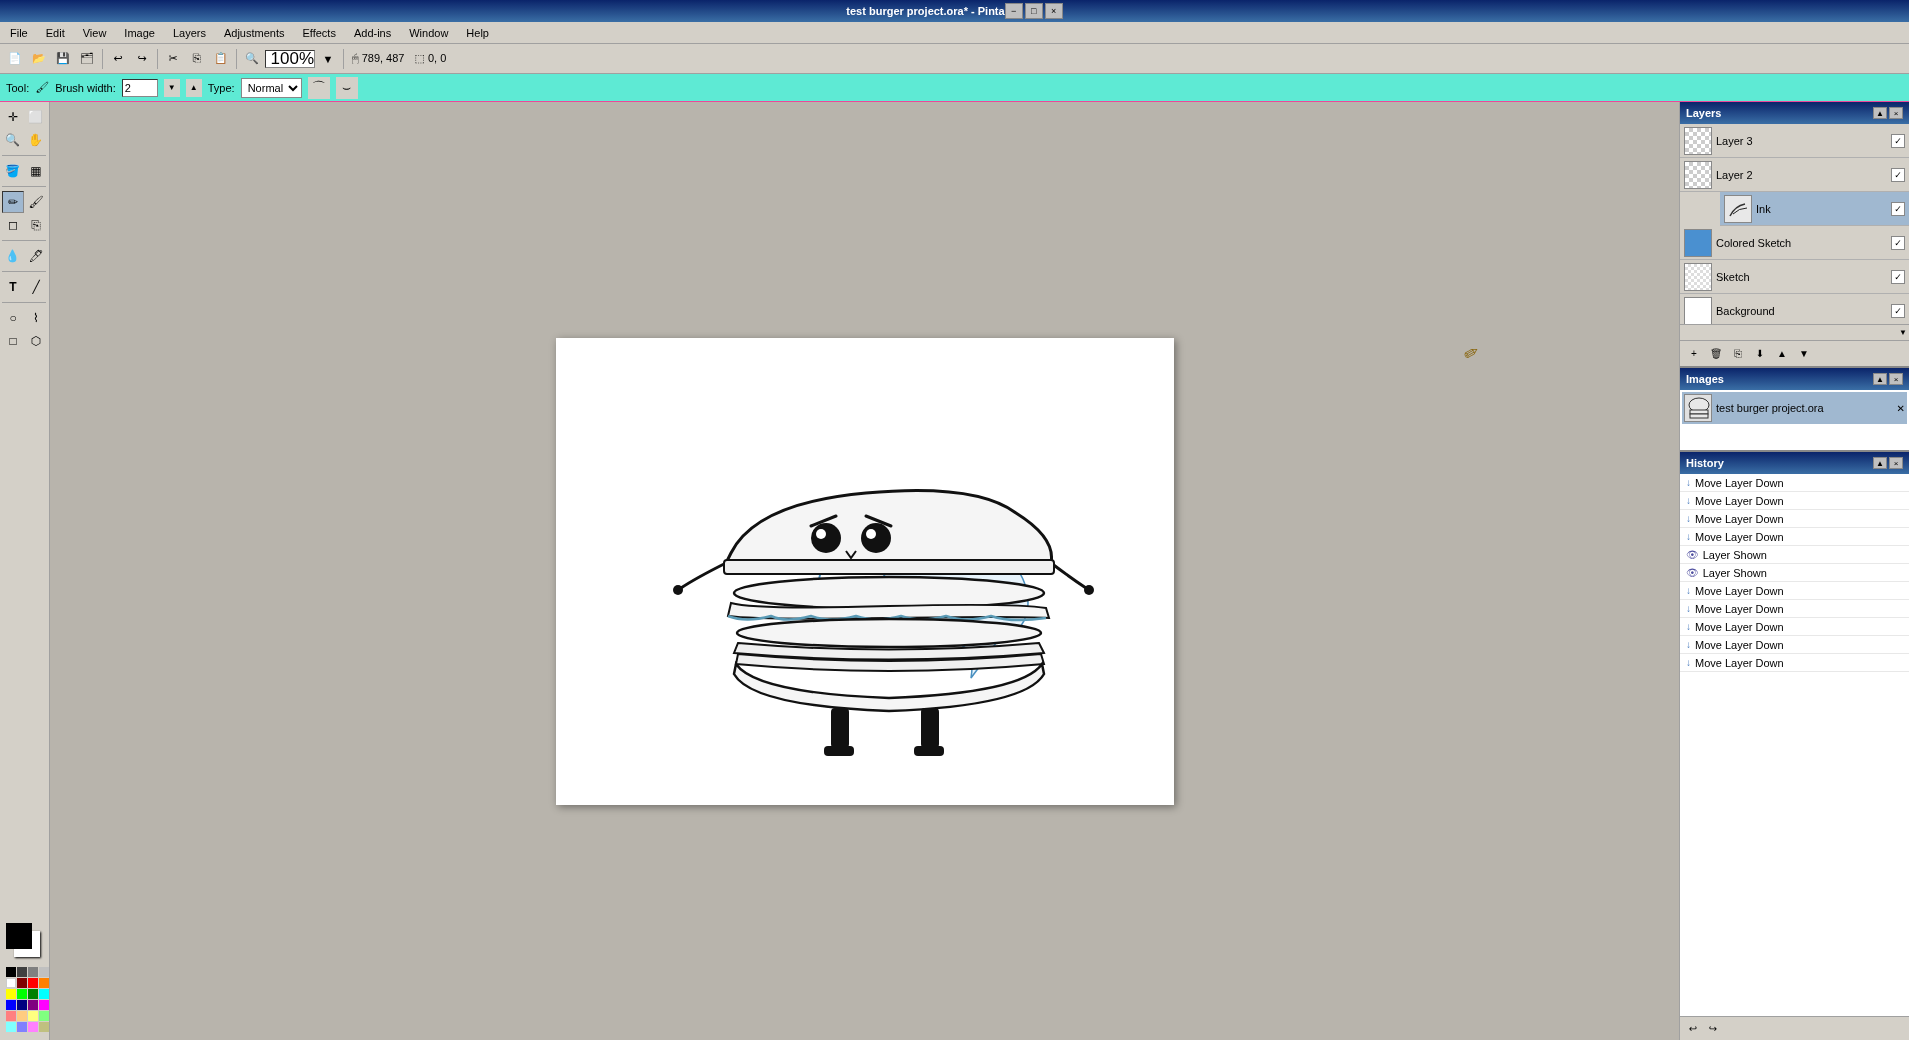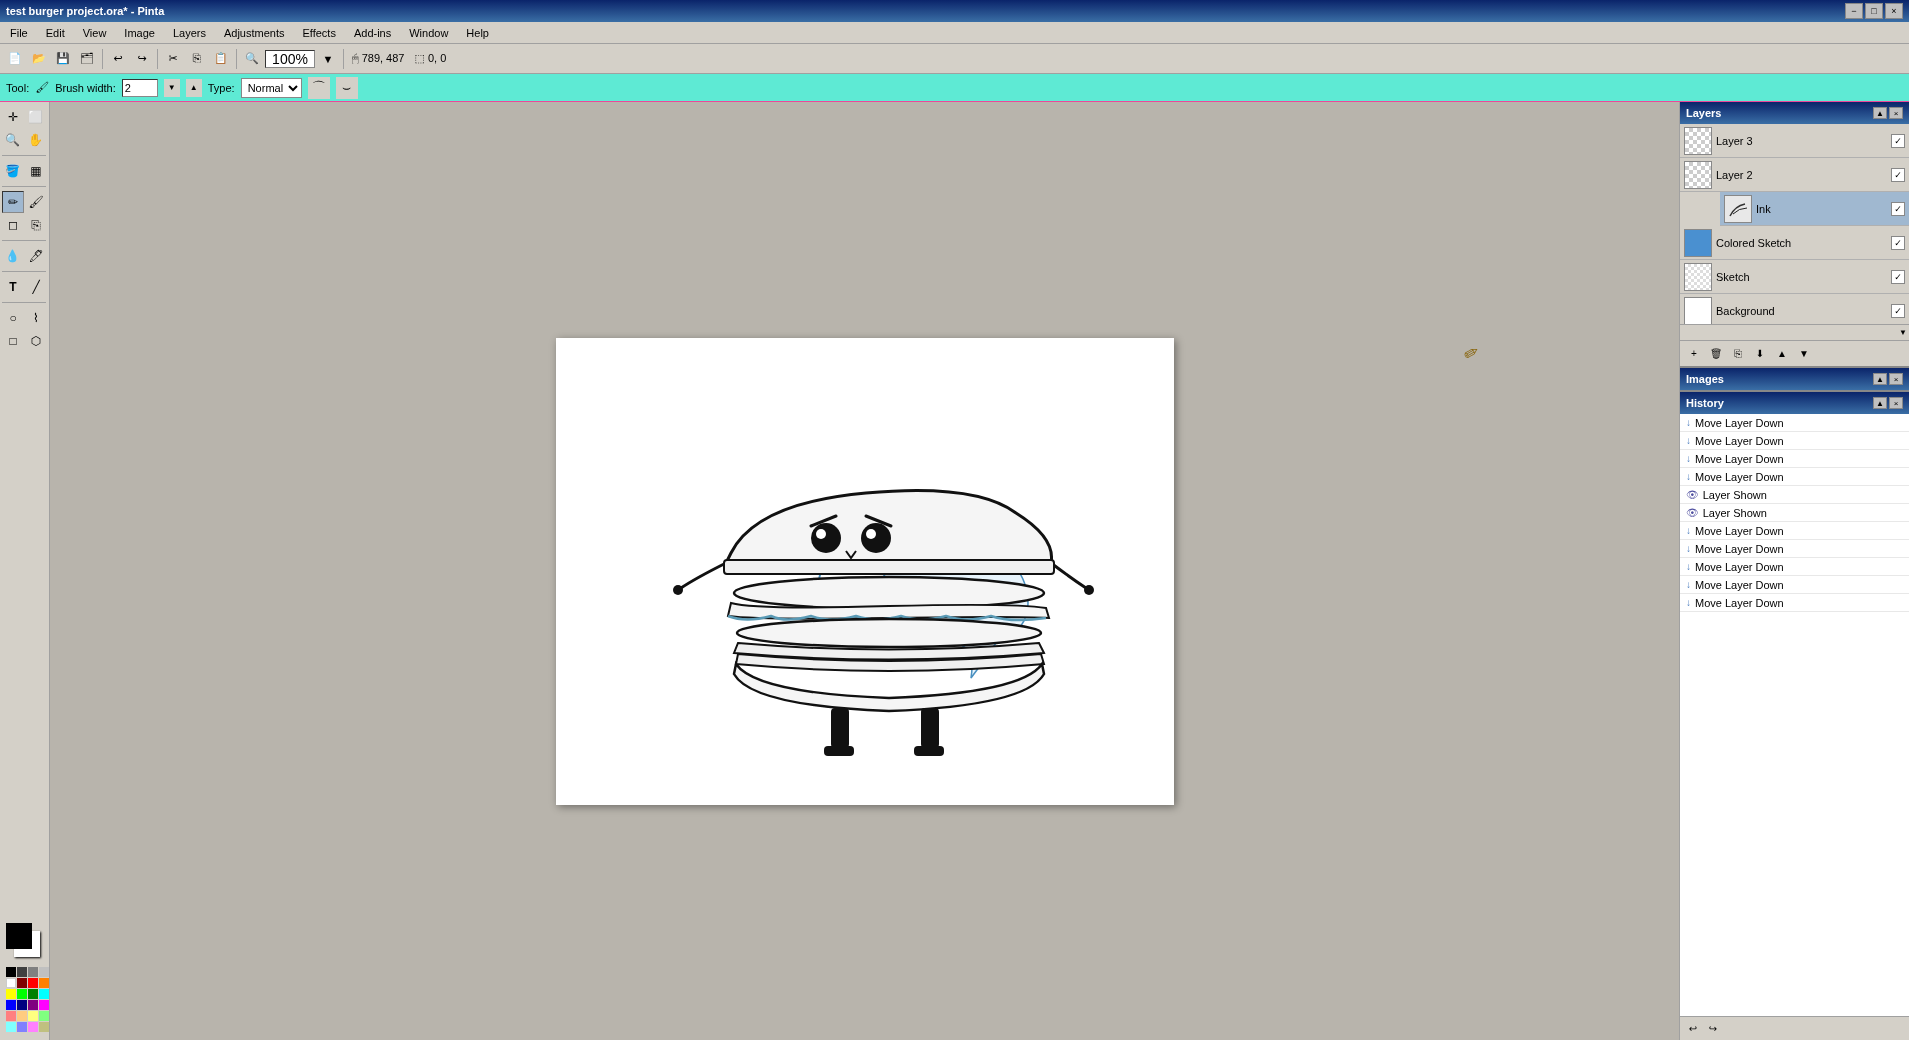--- a/index.html
+++ b/index.html
@@ -1,21 +1,21 @@
 <!DOCTYPE html>
 <html><head>
   <meta charset="utf-8">
   <style>
     * { margin: 0; padding: 0; box-sizing: border-box; }
     body { width: 1909px; height: 1040px; overflow: hidden; background: #d4d0c8; font-family: 'Segoe UI', Tahoma, sans-serif; font-size: 11px; color: #000; user-select: none; }
 
     
     .title-bar {
       width: 100%; height: 22px; background: linear-gradient(to bottom, #0a246a, #3a6ea5);
-      display: flex; align-items: center; justify-content: space-between; padding: 0 6px;
+      display: flex; align-items: center; justify-content: center; padding: 0 6px;
       color: #fff; font-size: 11px; font-weight: bold;
     }
     .title-bar-controls { display: flex; gap: 2px; }
     .title-btn { width: 18px; height: 16px; background: #c0c0c0; border: 1px solid #888; font-size: 9px; display: flex; align-items: center; justify-content: center; cursor: pointer; }
 
     
     .menu-bar {
       width: 100%; height: 22px; background: #d4d0c8;
       display: flex; align-items: center; padding: 0 4px; gap: 6px;
       border-bottom: 1px solid #a0a0a0;
@@ -31,21 +31,21 @@
     .tool-btn {
       width: 22px; height: 22px; background: #d4d0c8;
       border: 1px solid transparent; display: flex; align-items: center; justify-content: center;
       cursor: pointer; font-size: 11px;
     }
     .toolbar-sep { width: 1px; height: 20px; background: #a0a0a0; margin: 0 2px; }
     .zoom-box {
       display: flex; align-items: center; gap: 2px;
     }
     .zoom-input {
-      width: 50px; height: 18px; border: 1px inset #888; background: #fff; font-size: 14px; text-align: center;
+      width: 50px; height: 18px; border: 1px inset #888; background: #fff; font-size: 17px; text-align: right;
     }
     .coord-display { font-size: 11px; padding: 0 4px; }
 
     
     .options-bar {
       width: 100%; height: 28px; background: #5eead4;
       display: flex; align-items: center; padding: 2px 6px; gap: 6px;
       border-bottom: 1px solid #ec4899;
     }
     .options-label { font-size: 11px; }
@@ -446,20 +446,33 @@
     </div>
 
     <div class="images-panel">
       <div class="panel-header">
         <span>Images</span>
         <div class="panel-header-controls">
           <button class="panel-close-btn">▲</button>
           <button class="panel-close-btn">×</button>
         </div>
       </div>
+      <div class="images-list">
+        <div class="image-item">
+          <div class="image-thumb">
+            <svg width="28" height="28" viewBox="0 0 28 28">
+              <ellipse cx="14" cy="10" rx="10" ry="7" fill="#e8e8e8" stroke="#333" stroke-width="1"></ellipse>
+              <rect x="5" y="15" width="18" height="4" fill="#e8e8e8" stroke="#333" stroke-width="1"></rect>
+              <rect x="5" y="19" width="18" height="4" fill="#e8e8e8" stroke="#333" stroke-width="1"></rect>
+            </svg>
+          </div>
+          <span class="image-name">test burger project.ora</span>
+          <span class="image-close">✕</span>
+        </div>
+      </div>
     </div>
 
     <div class="history-panel">
       <div class="panel-header">
         <span>History</span>
         <div class="panel-header-controls">
           <button class="panel-close-btn">▲</button>
           <button class="panel-close-btn">×</button>
         </div>
       </div>

